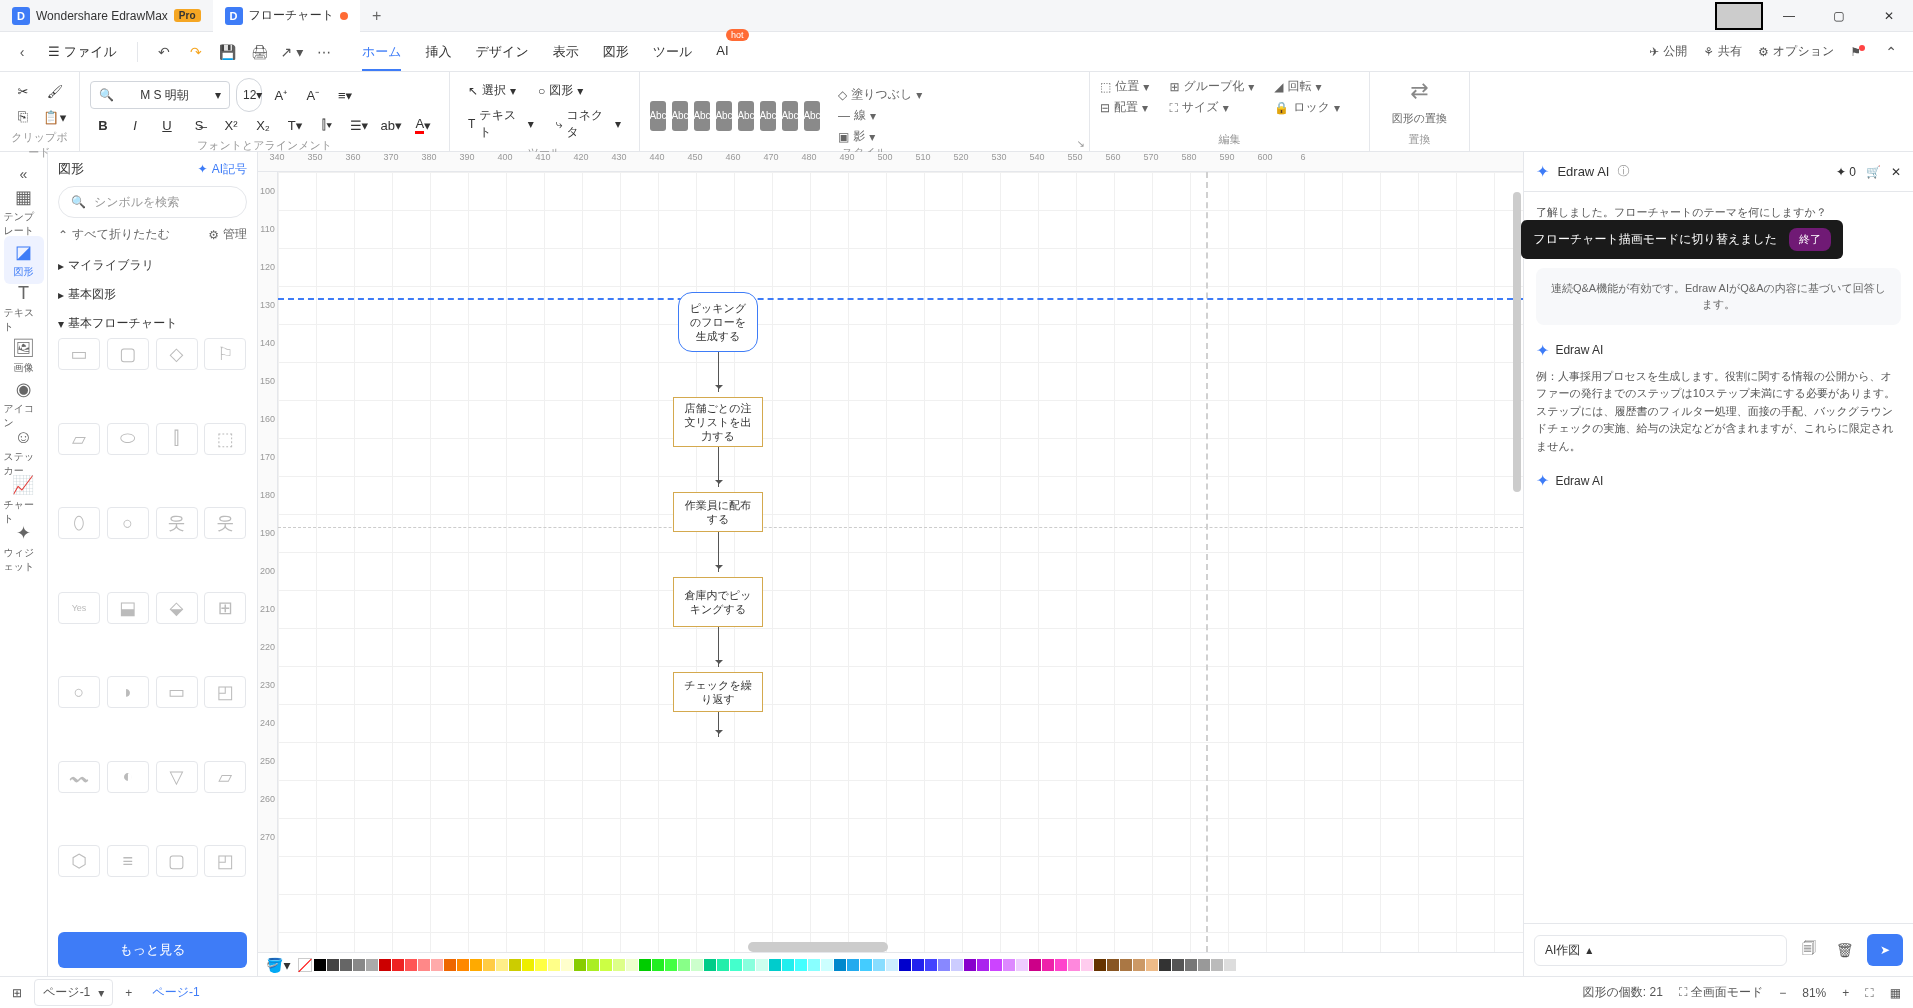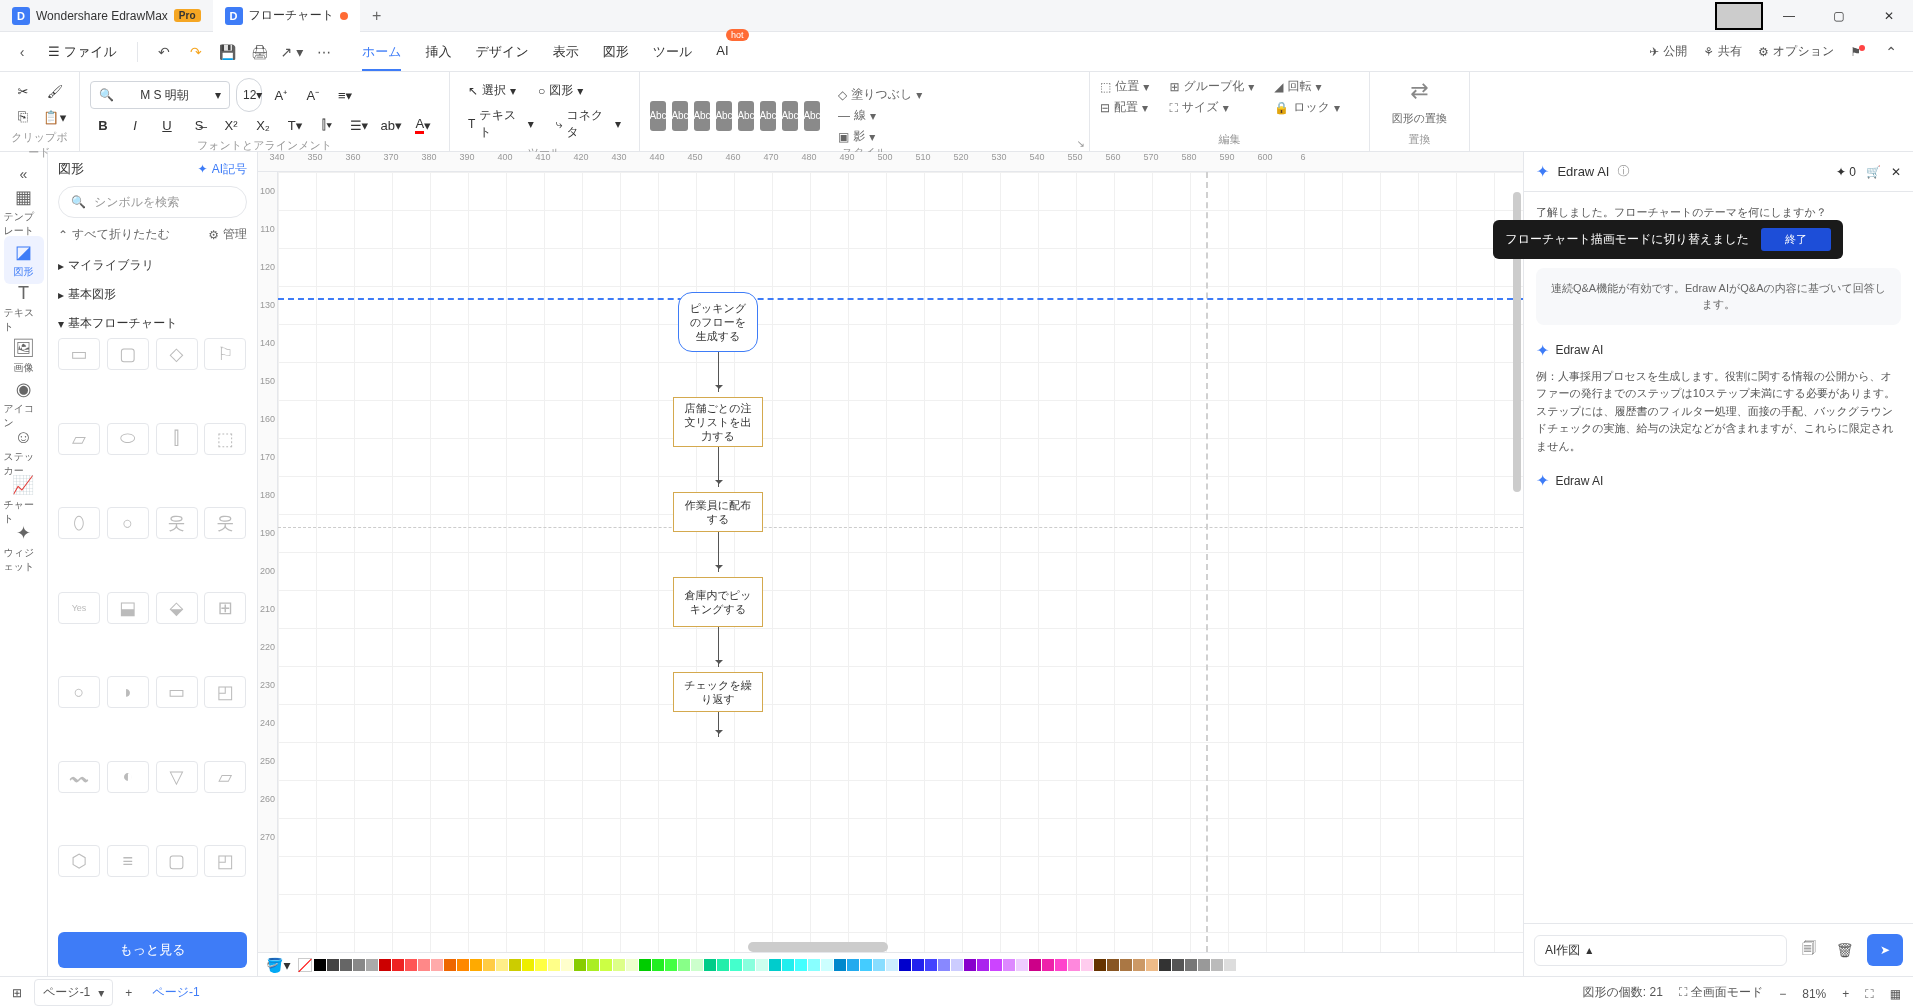--- a/index.html
+++ b/index.html
@@ -72,36 +72,36 @@
 .bucket-icon{margin-right:6px;font-size:14px;}
 .color-cell{width:12px;height:12px;flex-shrink:0;}
 .no-fill{width:14px;height:14px;border:1px solid #ccc;position:relative;}
 .no-fill:after{content:"";position:absolute;width:18px;height:1px;background:red;top:50%;left:-3px;transform:rotate(-45deg);}
 .ai-panel{width:390px;border-left:1px solid #e5e7eb;display:flex;flex-direction:column;}
 .ai-head{height:40px;display:flex;align-items:center;padding:0 12px;gap:8px;border-bottom:1px solid #e5e7eb;}
 .ai-logo{color:#3e7cf7;font-size:16px;}
 .ai-title{font-size:13px;font-weight:500;}
 .ai-head-right{margin-left:auto;display:flex;align-items:center;gap:10px;}
 .toast{position:absolute;top:220px;right:70px;background:#1a1a1a;color:#fff;padding:8px 12px;border-radius:6px;display:flex;align-items:center;gap:12px;font-size:12px;z-index:100;}
-.toast-btn{background:#1d4ed8;color:#fff;padding:4px 24px;border-radius:3px;font-size:11px;}
+.toast-btn{background:#701a75;color:#fff;padding:4px 10px;border-radius:8px;font-size:11px;}
 .ai-body{flex:1;overflow:auto;padding:12px;display:flex;flex-direction:column;gap:16px;}
 .ai-notice{background:#f7f8fa;border-radius:8px;padding:12px;font-size:11px;color:#666;text-align:center;line-height:1.5;}
 .ai-msg{display:flex;flex-direction:column;gap:8px;}
 .ai-msg-head{display:flex;align-items:center;gap:6px;font-size:12px;font-weight:500;}
 .ai-msg-body{font-size:11px;line-height:1.6;color:#555;}
 .user-msg{background:#eef2ff;border-radius:8px;padding:12px;font-size:11px;line-height:1.6;margin-left:20px;}
 .ai-input-area{border-top:1px solid #e5e7eb;padding:10px;}
 .ai-input{border:1px solid #e5e7eb;border-radius:8px;padding:10px;font-size:11px;color:#999;min-height:50px;margin-bottom:8px;}
 .ai-input-row{display:flex;align-items:center;gap:8px;}
 .ai-mode-select{border:1px solid #e5e7eb;border-radius:6px;padding:6px 10px;font-size:12px;display:flex;align-items:center;gap:6px;flex:1;}
 .send-btn{width:36px;height:32px;background:#3e7cf7;border-radius:6px;display:flex;align-items:center;justify-content:center;color:#fff;}
 .statusbar{height:32px;border-top:1px solid #e5e7eb;display:flex;align-items:center;padding:0 12px;gap:12px;font-size:12px;color:#555;}
 .page-select{display:flex;align-items:center;gap:8px;border:1px solid #e5e7eb;border-radius:4px;padding:4px 8px;}
 .page-tab{color:#3e7cf7;padding:0 8px;}
-.status-right{margin-left:auto;display:flex;align-items:flex-end;gap:16px;}
+.status-right{margin-left:auto;display:flex;align-items:center;gap:16px;}
 .grp-exp{position:absolute;bottom:2px;right:4px;font-size:10px;color:#999;}
 .scroll-h{position:absolute;bottom:0;left:470px;width:140px;height:10px;background:#ccc;border-radius:5px;}
 .scroll-v{position:absolute;right:0;top:0;width:12px;bottom:24px;}
 .scroll-thumb{position:absolute;right:2px;top:20px;width:8px;height:300px;background:#ccc;border-radius:4px;}
 </style>
 </head>
 <body>
 
 <div class="titlebar">
   <div class="app-tab">

